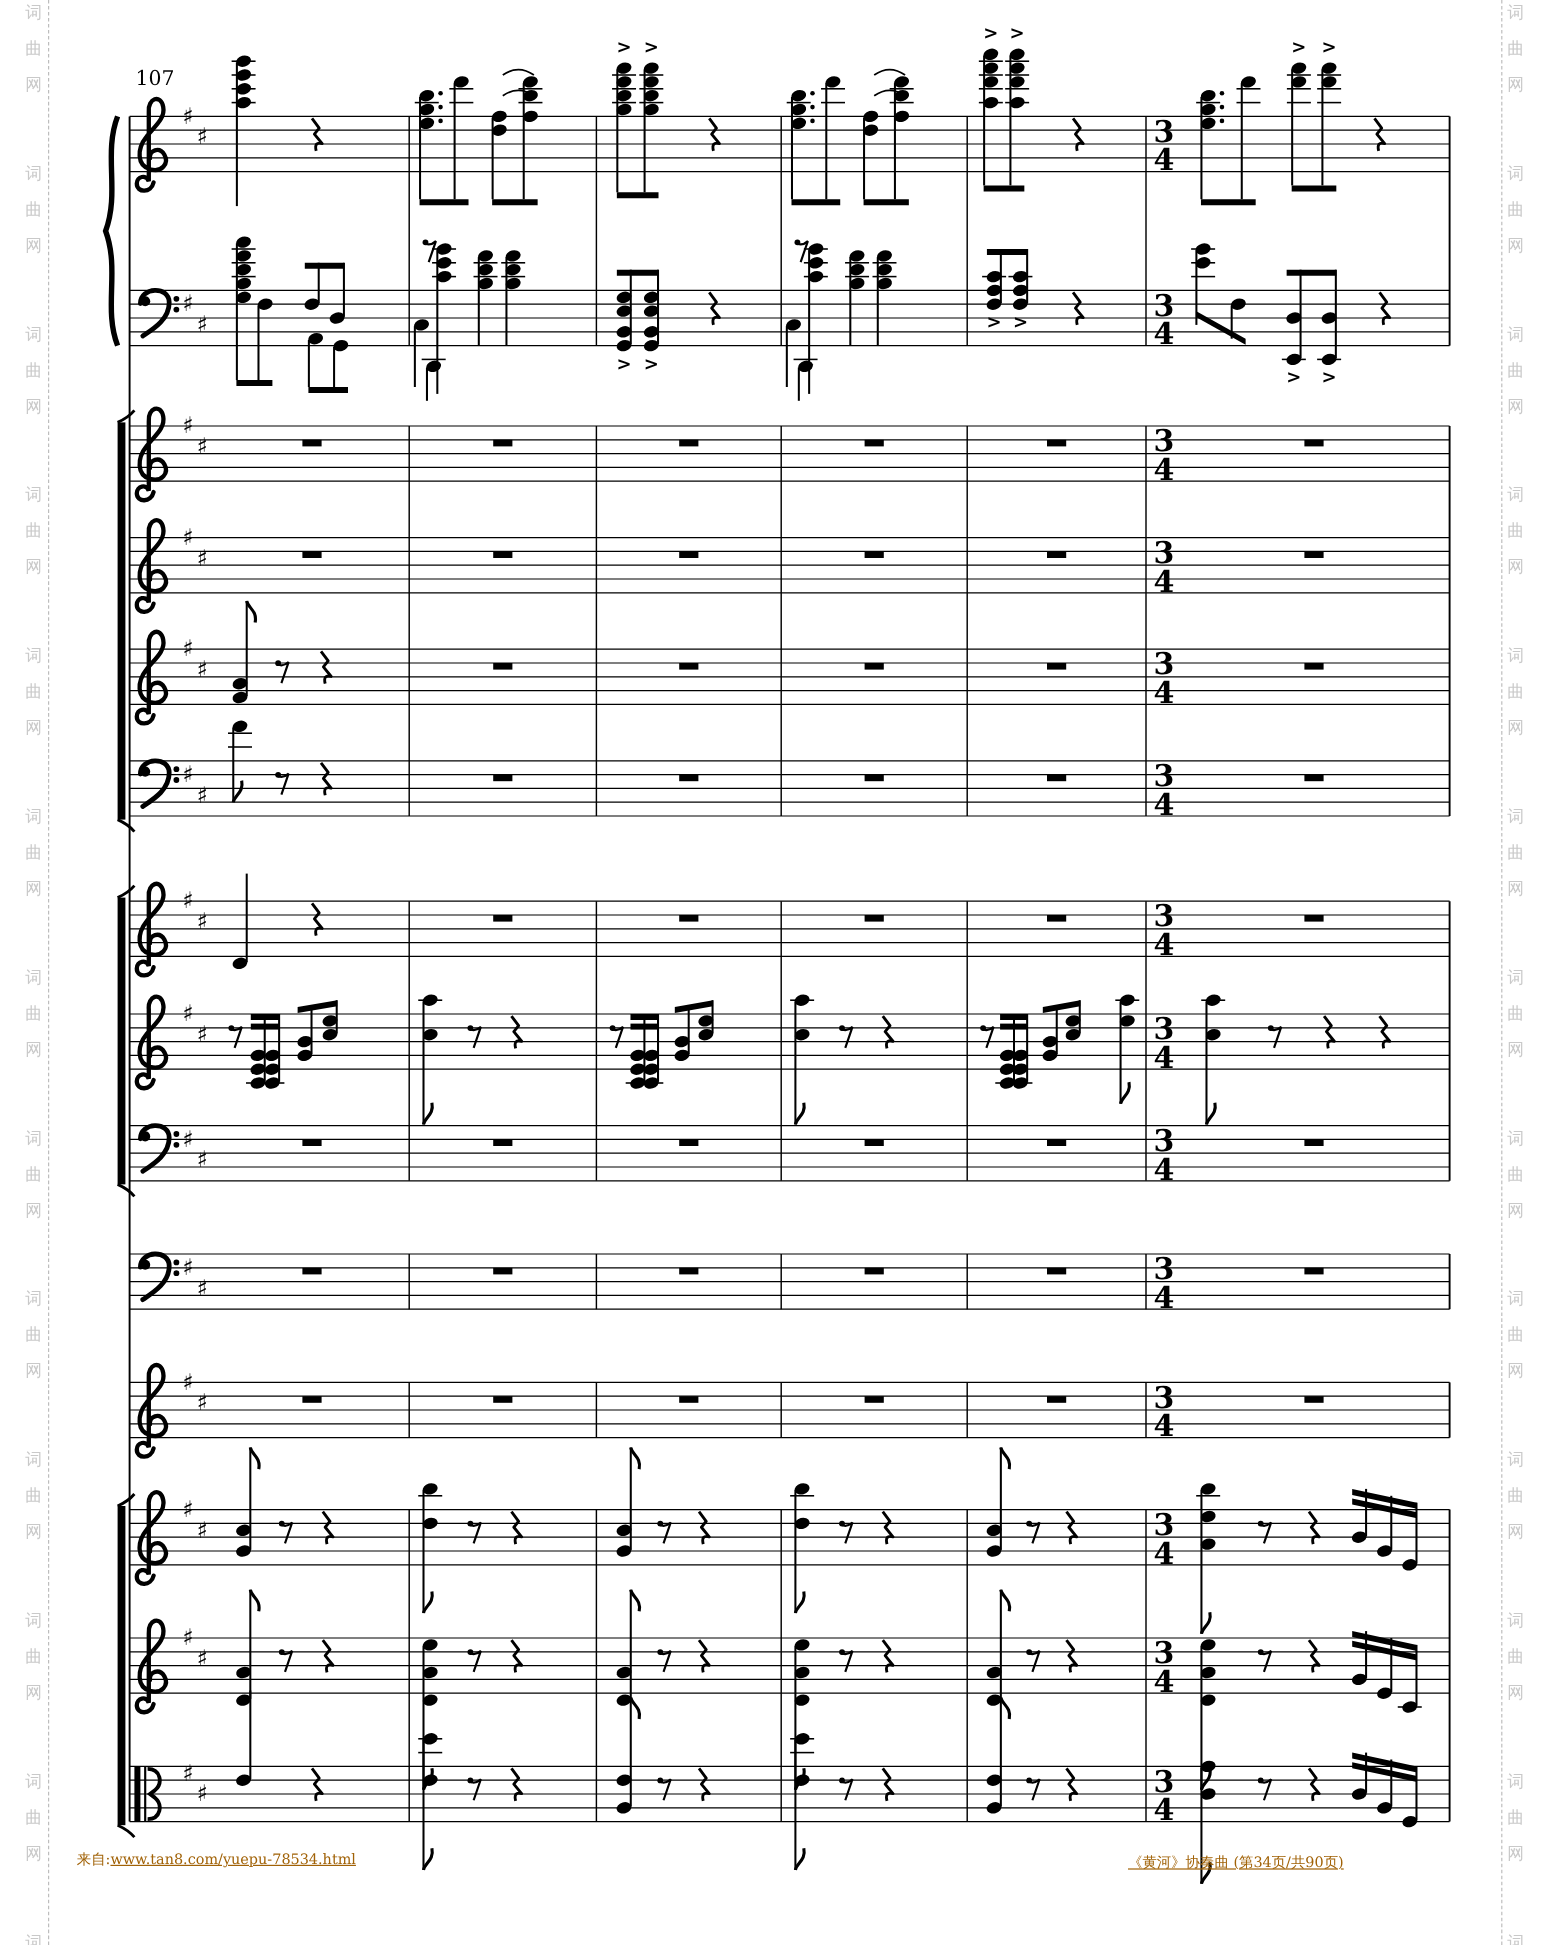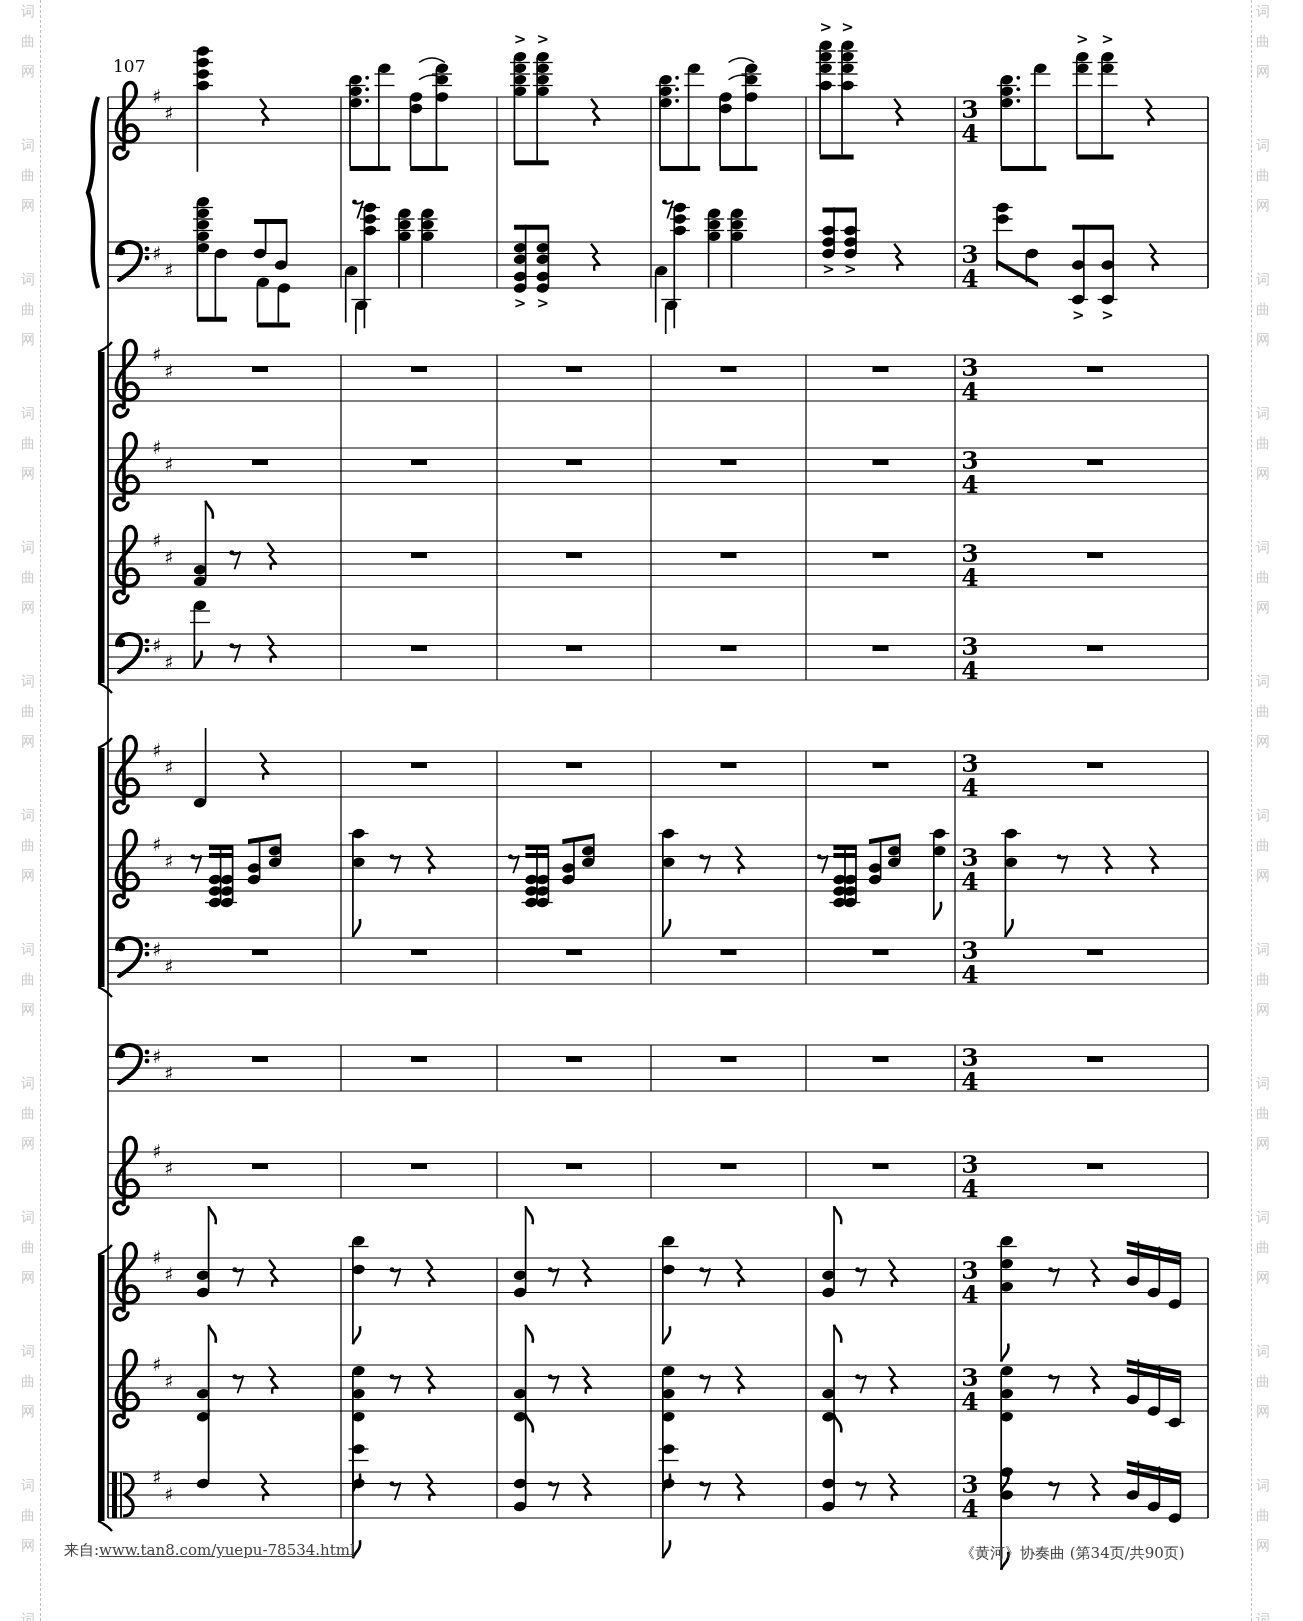--- a/index.html
+++ b/index.html
@@ -3,24 +3,24 @@
 <meta charset="utf-8">
 <style>
   html,body{margin:0;padding:0;background:#fff;}
   .page{position:relative;width:1303px;height:1621px;background:#ffffff;overflow:hidden;
         font-family:"DejaVu Serif", serif;}
   .wm-col{position:absolute;top:0;width:16px;height:100%;}
   .wm-col .wm-ch{display:block;font-family:"DejaVu Sans",sans-serif;font-size:14px;
         line-height:14px;text-align:center;}
   .dash-line{position:absolute;top:0;height:100%;width:0;border-left:1px dashed #bdbdbd;}
   .measure-number{position:absolute;left:113px;top:56px;font-size:17px;color:#000;}
-  .footer{position:absolute;font-size:15px;color:#404040;white-space:nowrap;}
+  .footer{position:absolute;font-size:12px;color:#a16207;white-space:nowrap;}
   .footer-left{left:64px;top:1541px;}
   .footer-left .url{text-decoration:underline;}
-  .footer-right{left:960px;top:1544px;}
+  .footer-right{left:940px;top:1544px;text-decoration:underline;}
   svg{position:absolute;left:0;top:0;}
 </style>
 </head>
 <body>
 
 <div class="page">
   <div class="dash-line" style="left:40px;"></div>
   <div class="dash-line" style="left:1251px;"></div>
   <div class="wm-col" id="wm-left" style="left: 20px; color: rgb(201, 201, 201);">
       <span class="wm-ch" style="position: absolute; top: 4px; left: 0px; width: 16px;">词</span>

